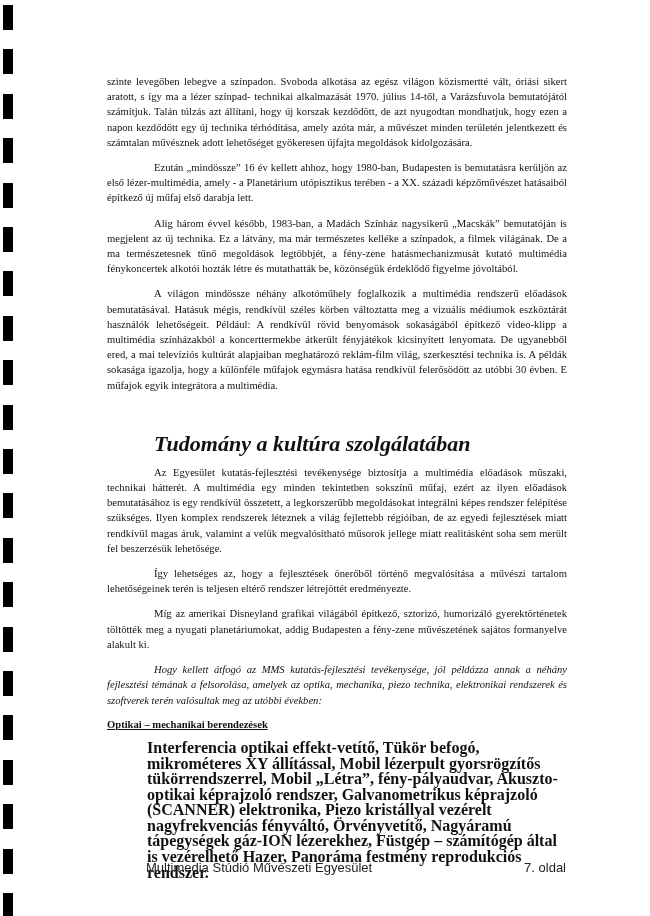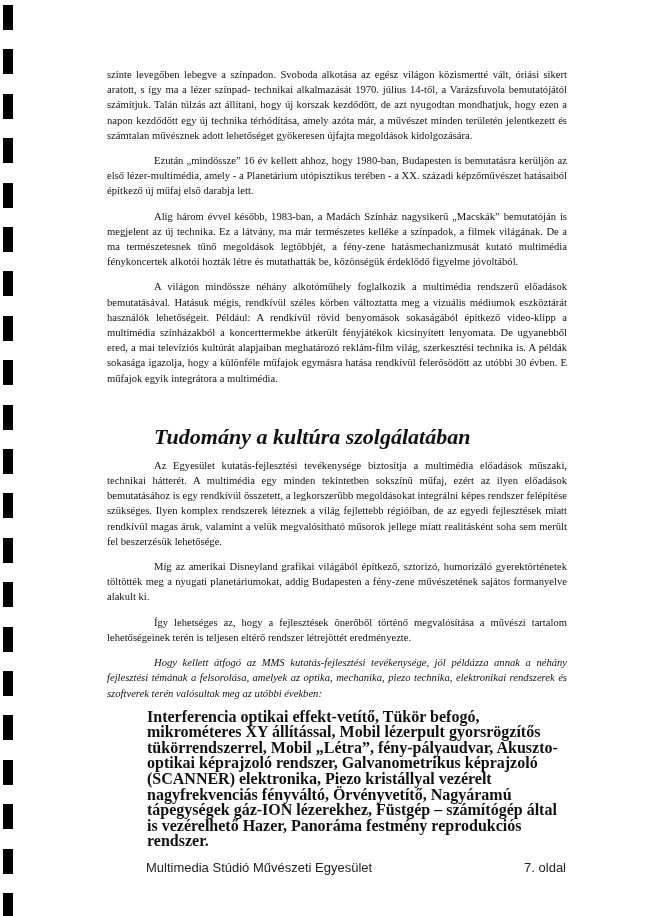--- a/index.html
+++ b/index.html
@@ -6,21 +6,21 @@
   body {
     width: 650px; height: 916px; position: relative; overflow: hidden;
     background: #ffffff; color: #111111;
     font-family: "Liberation Serif", "DejaVu Serif", serif;
   }
   .binder { position: absolute; left: 3px; top: 0; width: 12px; height: 916px; }
   .binder .mark {
     position: absolute; left: 0; width: 10px; height: 25px; background: #000;
   }
   .page {
-    position: absolute; left: 107px; top: 67px; width: 460px;
+    position: absolute; left: 107px; top: 74px; width: 460px;
     font-size: 10.6px; line-height: 15.2px; text-align: justify;
   }
   .page p { margin: 0; }
   .indent { text-indent: 47px; }
   .gap { margin-top: 10px !important; }
   .heading {
     font-weight: bold; font-style: italic; font-size: 22px;
     margin: 41px 0 11px 47px !important; text-align: left; line-height: 20px;
   }
   .italic { font-style: italic; }
@@ -67,23 +67,24 @@
 
 <div class="page">
   <p>szinte levegőben lebegve a színpadon. Svoboda alkotása az egész világon közismertté vált, óriási sikert aratott, s így ma a lézer színpad- technikai alkalmazását 1970. július 14-től, a Varázsfuvola bemutatójától számítjuk. Talán túlzás azt állítani, hogy új korszak kezdődött, de azt nyugodtan mondhatjuk, hogy ezen a napon kezdődött egy új technika térhódítása, amely azóta már, a művészet minden területén jelentkezett és számtalan művésznek adott lehetőséget gyökeresen újfajta megoldások kidolgozására.</p>
   <p class="indent gap">Ezután „mindössze” 16 év kellett ahhoz, hogy 1980-ban, Budapesten is bemutatásra kerüljön az első lézer-multimédia, amely - a Planetárium utópisztikus terében - a XX. századi képzőművészet hatásaiból építkező új műfaj első darabja lett.</p>
   <p class="indent gap">Alig három évvel később, 1983-ban, a Madách Színház nagysikerű „Macskák” bemutatóján is megjelent az új technika. Ez a látvány, ma már természetes kelléke a színpadok, a filmek világának. De a ma természetesnek tűnő megoldások legtöbbjét, a fény-zene hatásmechanizmusát kutató multimédia fénykoncertek alkotói hozták létre és mutathatták be, közönségük érdeklődő figyelme jóvoltából.</p>
   <p class="indent gap">A világon mindössze néhány alkotóműhely foglalkozik a multimédia rendszerű előadások bemutatásával. Hatásuk mégis, rendkívül széles körben változtatta meg a vizuális médiumok eszköztárát használók lehetőségeit. Például: A rendkívül rövid benyomások sokaságából építkező video-klipp a multimédia színházakból a koncerttermekbe átkerült fényjátékok kicsinyített lenyomata. De ugyanebből ered, a mai televíziós kultúrát alapjaiban meghatározó reklám-film világ, szerkesztési technika is. A példák sokasága igazolja, hogy a különféle műfajok egymásra hatása rendkívül felerősödött az utóbbi 30 évben. E műfajok egyik integrátora a multimédia.</p>
 
   <p class="heading">Tudomány a kultúra szolgálatában</p>
 
   <p class="indent">Az Egyesület kutatás-fejlesztési tevékenysége biztosítja a multimédia előadások műszaki, technikai hátterét. A multimédia egy minden tekintetben sokszínű műfaj, ezért az ilyen előadások bemutatásához is egy rendkívül összetett, a legkorszerűbb megoldásokat integrálni képes rendszer felépítése szükséges. Ilyen komplex rendszerek léteznek a világ fejlettebb régióiban, de az egyedi fejlesztések miatt rendkívül magas áruk, valamint a velük megvalósítható műsorok jellege miatt realitásként soha sem merült fel beszerzésük lehetősége.</p>
+  <p class="indent gap">Így lehetséges az, hogy a fejlesztések önerőből történő megvalósítása a művészi tartalom lehetőségeinek terén is teljesen eltérő rendszer létrejöttét eredményezte.</p>
   <p class="indent gap">Míg az amerikai Disneyland grafikai világából építkező, sztorizó, humorizáló gyerektörténetek töltötték meg a nyugati planetáriumokat, addig Budapesten a fény-zene művészetének sajátos formanyelve alakult ki.</p>
-  <p class="indent gap">Így lehetséges az, hogy a fejlesztések önerőből történő megvalósítása a művészi tartalom lehetőségeinek terén is teljesen eltérő rendszer létrejöttét eredményezte.</p>
   <p class="indent gap italic">Hogy kellett átfogó az MMS kutatás-fejlesztési tevékenysége, jól példázza annak a néhány fejlesztési témának a felsorolása, amelyek az optika, mechanika, piezo technika, elektronikai rendszerek és szoftverek terén valósultak meg az utóbbi években:</p>
 
+  <p class="subheading">Optikai – mechanikai berendezések</p>
   <p class="boldlist">Interferencia optikai effekt-vetítő, Tükör befogó, mikrométeres XY állítással, Mobil lézerpult gyorsrögzítős tükörrendszerrel, Mobil „Létra”, fény-pályaudvar, Akuszto-optikai képrajzoló rendszer, Galvanometrikus képrajzoló (SCANNER) elektronika, Piezo kristállyal vezérelt nagyfrekvenciás fényváltó, Örvényvetítő, Nagyáramú tápegységek gáz-ION lézerekhez, Füstgép – számítógép által is vezérelhető Hazer, Panoráma festmény reprodukciós rendszer.</p>
 </div>
 
 <div class="footer">
   <span>Multimedia Stúdió Művészeti Egyesület</span>
   <span>7. oldal</span>
 </div>
 
 </body></html>

